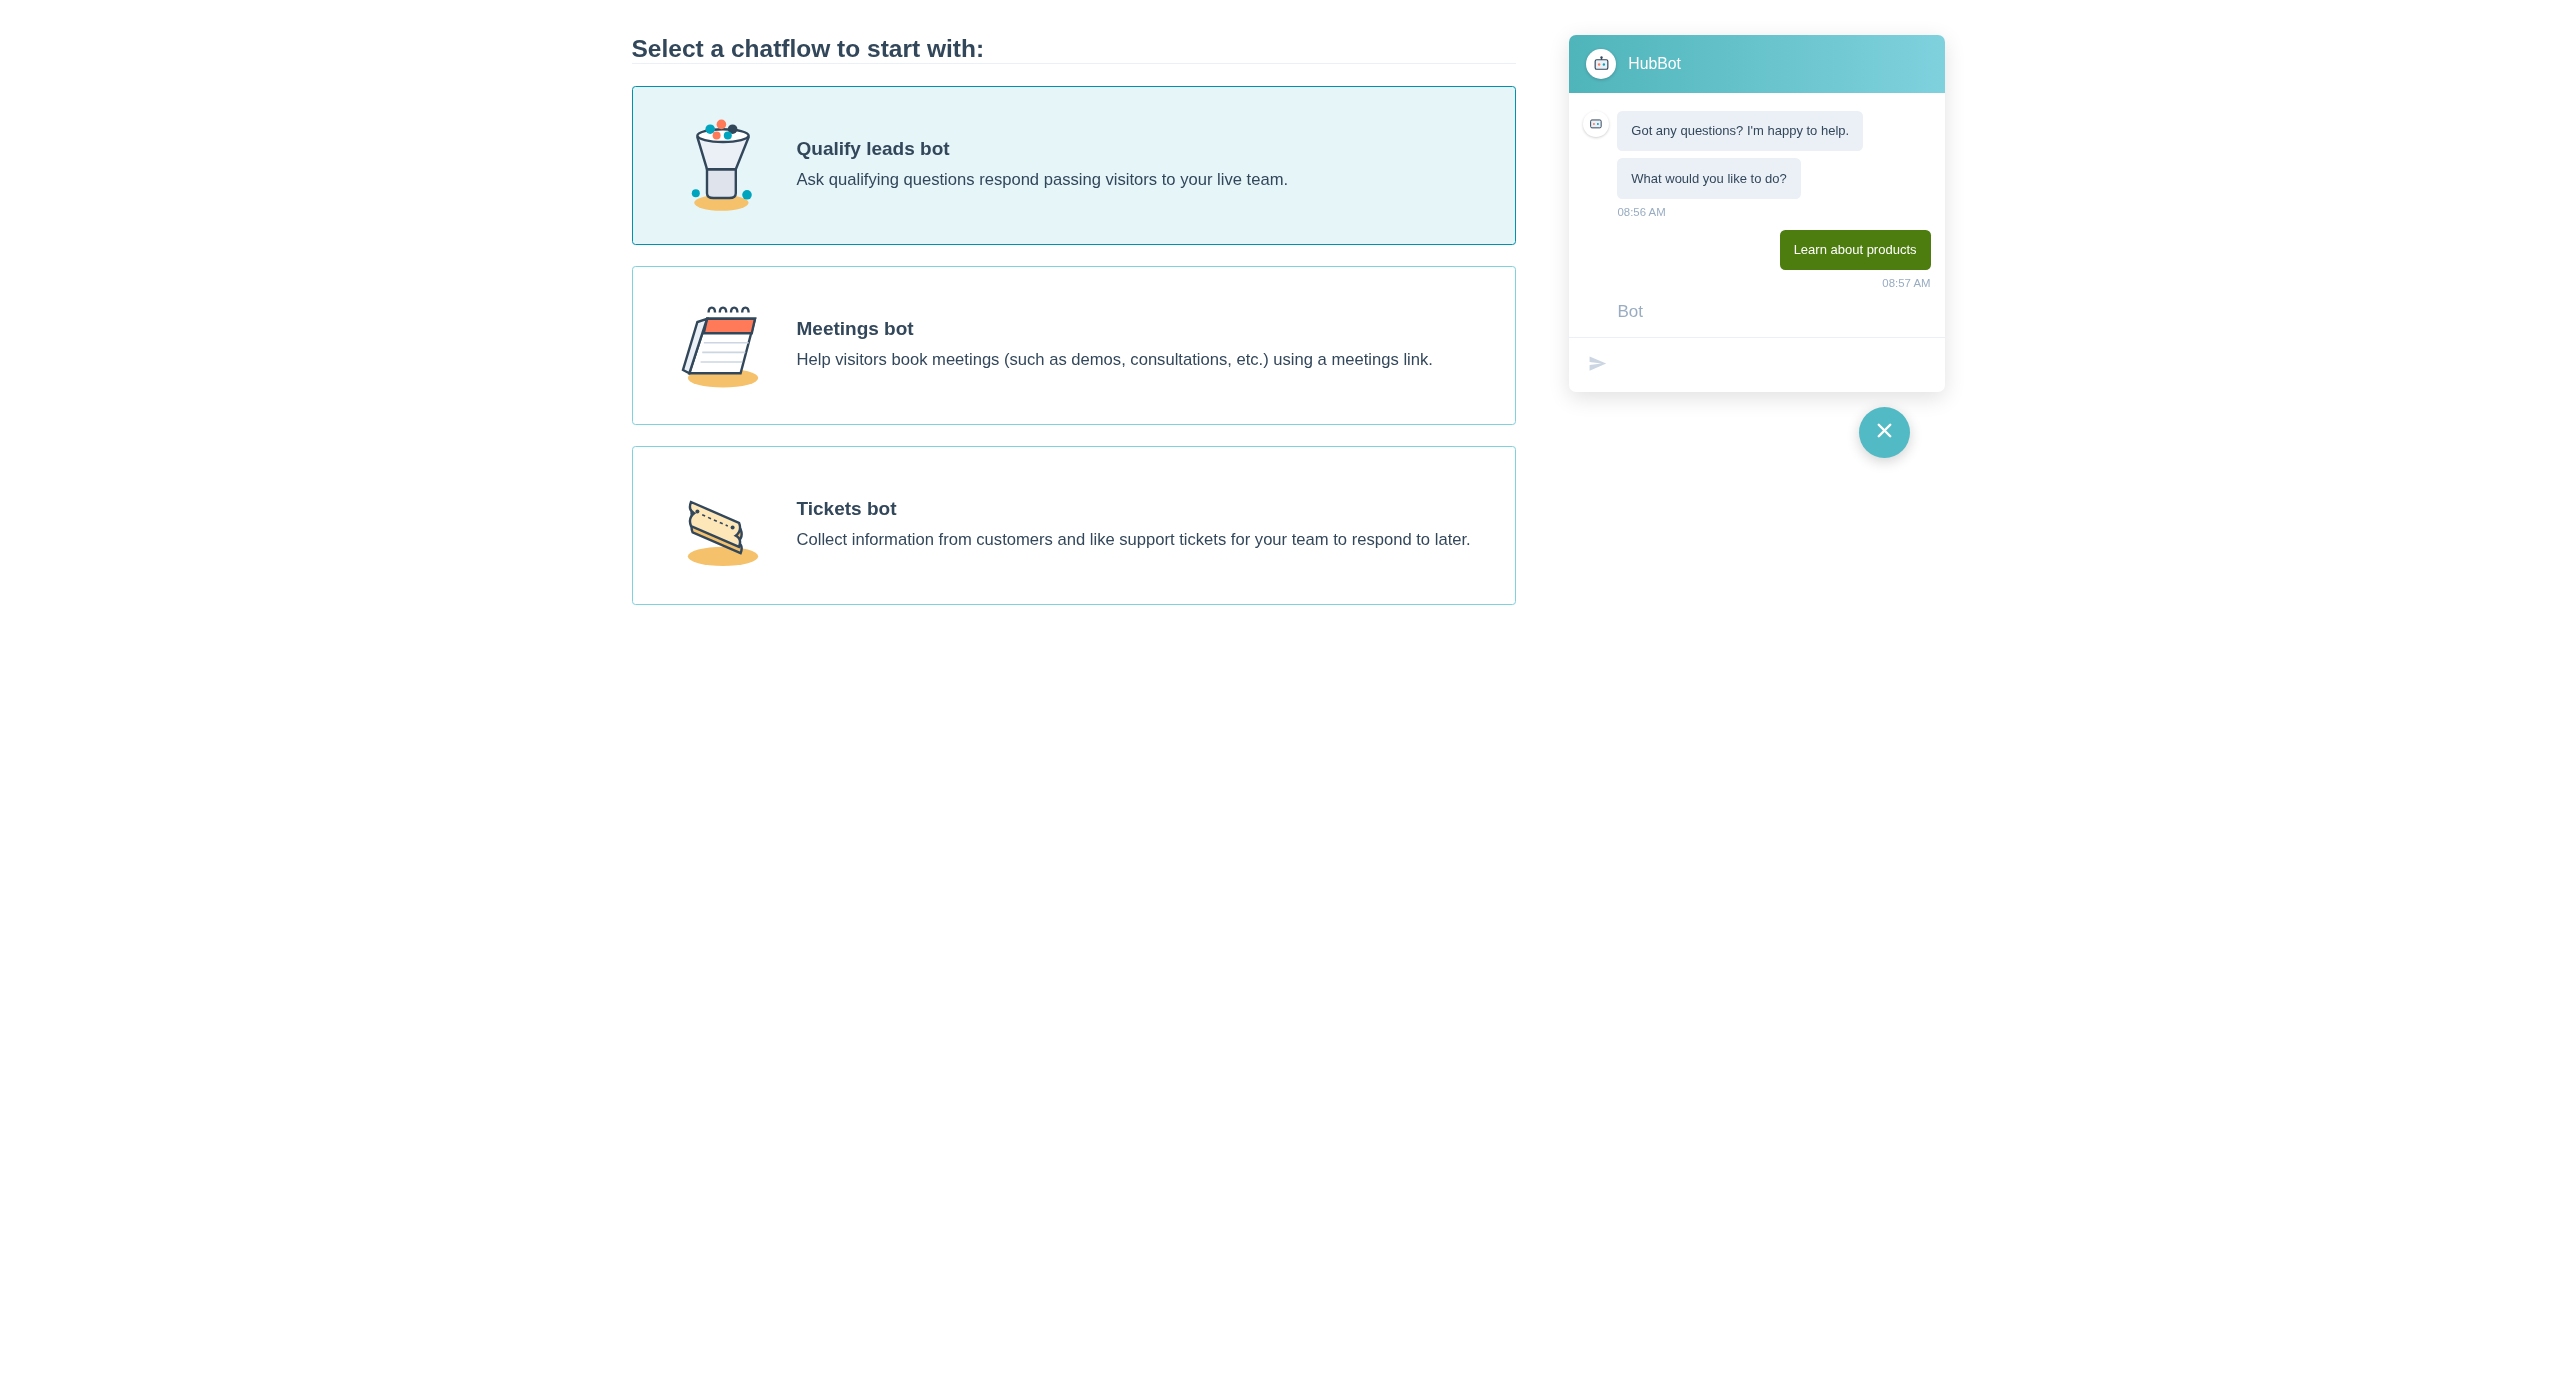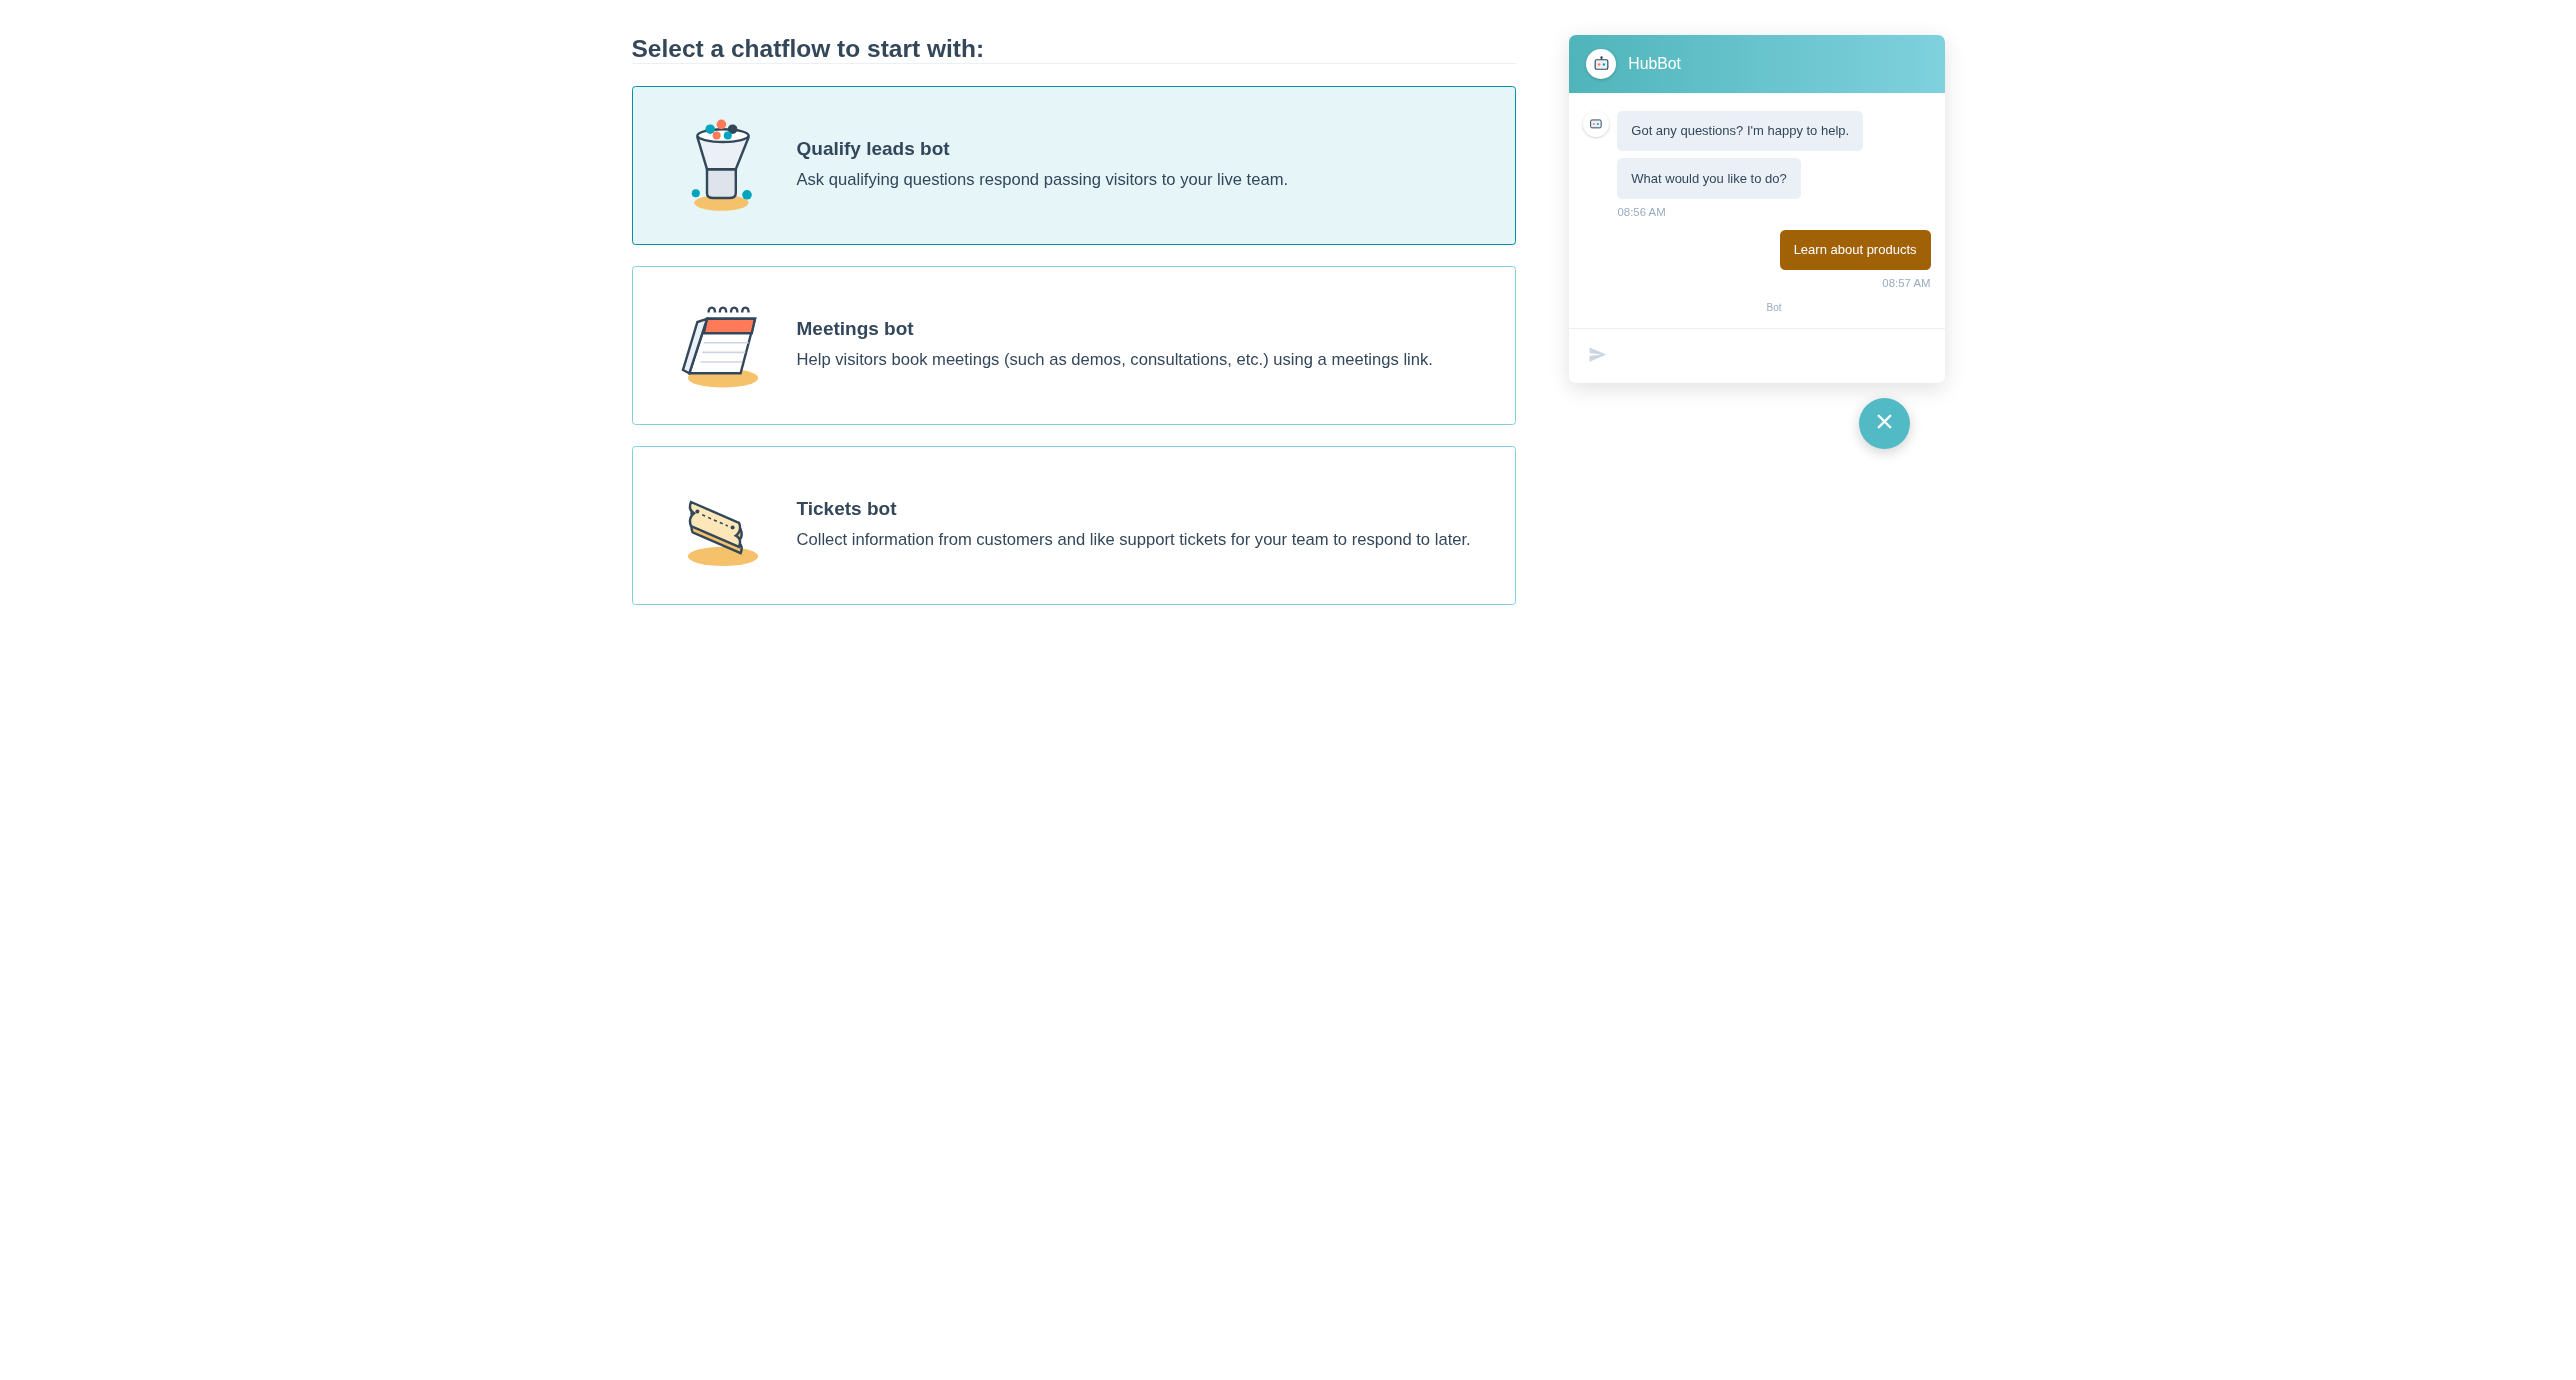--- a/index.html
+++ b/index.html
@@ -137,41 +137,40 @@
       border-radius: 5.3px;
       font-size: 13px;
       line-height: 1.5;
       max-width: 280px;
     }
     .msg-bubble.bot {
       background: #eaf0f6;
       color: #33475b;
     }
     .msg-bubble.user {
-      background: #a16207;
+      background: #4d7c0f;
       color: #fff;
     }
     .msg-time {
       font-size: 11.4px;
       color: #99acc2;
       margin-bottom: 12.3px;
     }
     .msg-time.left {
       margin-left: 35px;
     }
     .msg-time.right {
       text-align: right;
     }
     .msg-sender {
-      font-size: 10px;
+      font-size: 17px;
       color: #99acc2;
       margin-left: 35px;
       margin-bottom: 5.3px;
       margin-top: 11px;
-      text-align: center;
     }
     .chat-input-area {
       border-top: 0.9px solid #eaf0f6;
       padding: 15.8px 19px;
       display: flex;
       align-items: center;
     }
     .send-icon {
       color: #cbd6e2;
     }

